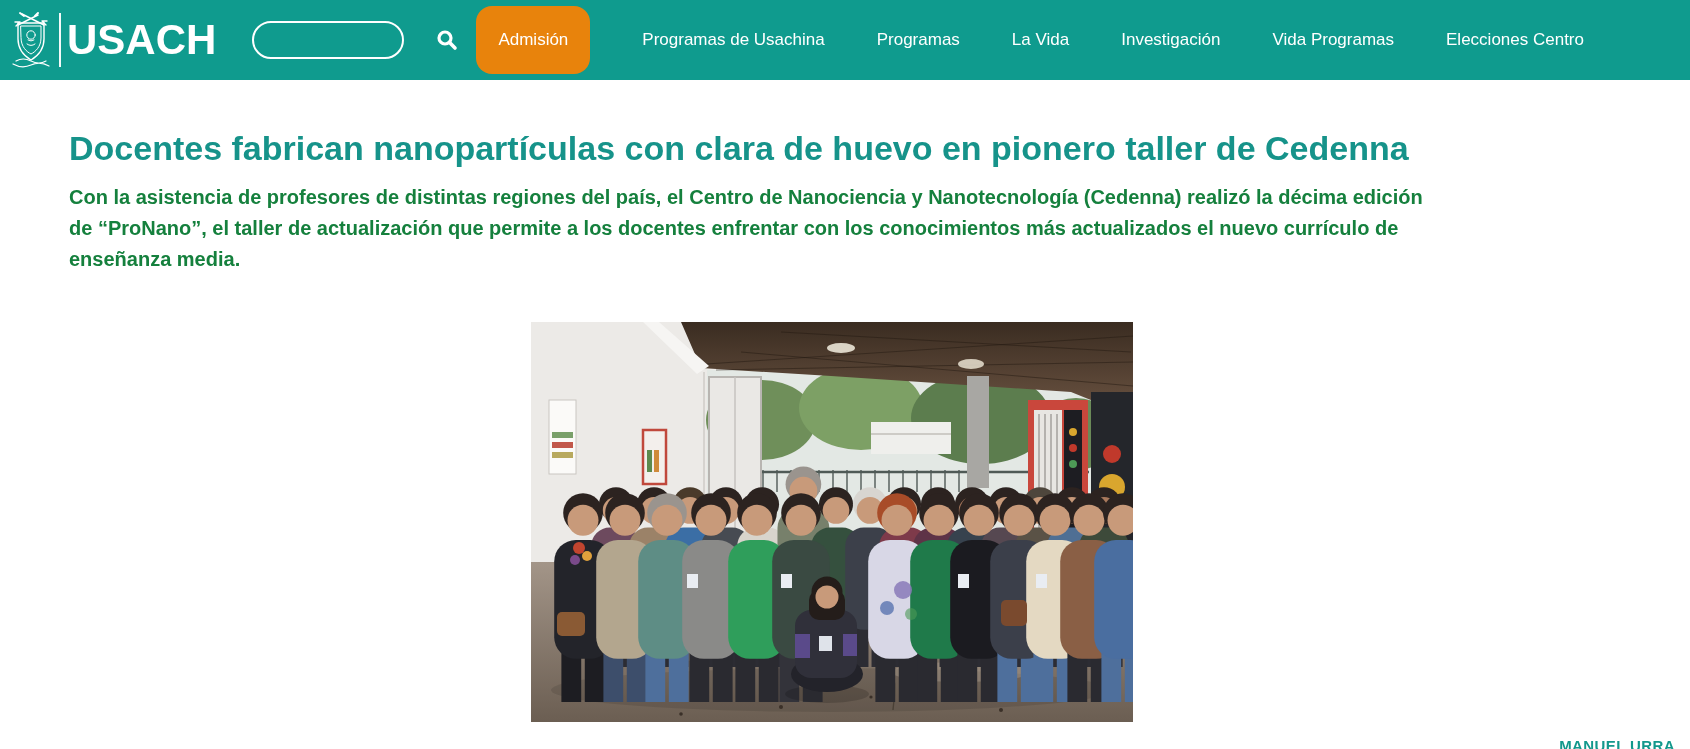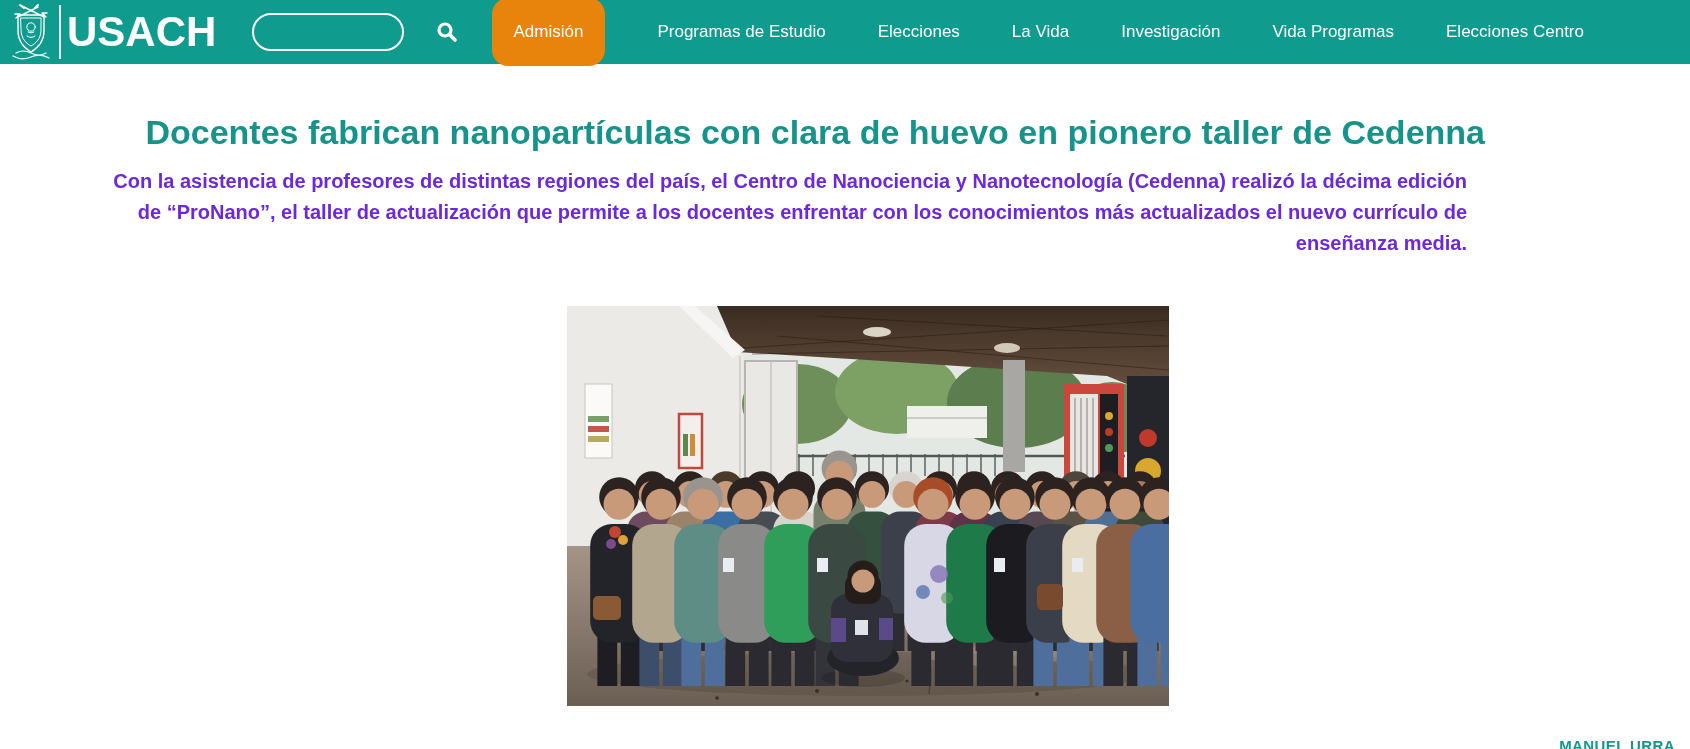--- a/index.html
+++ b/index.html
@@ -5,21 +5,21 @@
   * { box-sizing: border-box; }
   html,body { margin:0; padding:0; }
   body {
     width:1690px; height:749px; overflow:hidden; position:relative;
     background:#ffffff;
     font-family:"Liberation Sans", sans-serif;
   }
 
   
   .topbar{
-    height:64px; background:#0f9b8e;
+    height:80px; background:#0f9b8e;
     display:flex; align-items:center;
     color:#fff;
   }
   .logo-wrap{ display:flex; align-items:center; margin-left:8px; cursor:pointer; }
   .crest{ width:46px; height:58px; display:block; }
   .logo-divider{ width:2px; height:54px; background:rgba(255,255,255,.95); margin:0 6px 0 5px; }
   .logo-text{
     font-size:42px; font-weight:bold; letter-spacing:0px; color:#fff; line-height:1;
   }
   .search-input{
@@ -37,29 +37,29 @@
     margin-left:auto; margin-right:106px;
   }
   .nav-link{
     color:#fff; text-decoration:none; font-size:17px; white-space:nowrap; cursor:pointer;
   }
   .nav-pill{
     background:#e8830c; border-radius:16px; padding:24px 22px;
   }
 
   
-  .content{ padding-left:105px;text-align:right; }
+  .content{ padding-left:69px; }
   .article-title{
     margin:48px 0 0 0; font-size:34px; line-height:40px; font-weight:bold;
     color:#16938a; max-width:1380px;
   }
   .article-lead{
     margin:14px 0 0 0; width:1362px;
     font-size:20px; line-height:31px; font-weight:bold;
-    color:#6d28d9;
+    color:#15803d;
   }
   .photo-fig{ margin:47px 0 0 462px; width:602px; height:400px; }
   .photo-fig svg{ display:block; width:602px; height:400px; }
 
   .photo-credit{
     position:absolute; top:737px; right:15px;
     color:#13988c; font-size:15px; font-weight:bold; letter-spacing:.4px;
     white-space:nowrap;
   }
 </style>
@@ -94,22 +94,22 @@
 
   <button class="search-btn">
     <svg width="22" height="22" viewBox="0 0 22 22">
       <circle cx="9" cy="9" r="6" fill="none" stroke="#ffffff" stroke-width="3.2"></circle>
       <line x1="13.6" y1="13.6" x2="19" y2="19" stroke="#ffffff" stroke-width="3.6" stroke-linecap="round"></line>
     </svg>
   </button>
 
   <nav class="mainnav">
     <a class="nav-link nav-pill">Admisión</a>
-    <a class="nav-link">Programas de Estudio</a>
-    <a class="nav-link">Elecciones</a>
+    <a class="nav-link">Programas de Usachina</a>
+    <a class="nav-link">Programas</a>
     <a class="nav-link">La Vida</a>
     <a class="nav-link">Investigación</a>
     <a class="nav-link">Vida Programas</a>
     <a class="nav-link">Elecciones Centro</a>
   </nav>
 </header>
 
 <main class="content">
   <h1 class="article-title">Docentes fabrican nanopartículas con clara de huevo en pionero taller de Cedenna</h1>
   <p class="article-lead">Con la asistencia de profesores de distintas regiones del país, el Centro de Nanociencia y Nanotecnología (Cedenna) realizó la décima edición de “ProNano”, el taller de actualización que permite a los docentes enfrentar con los conocimientos más actualizados el nuevo currículo de enseñanza media.</p>

